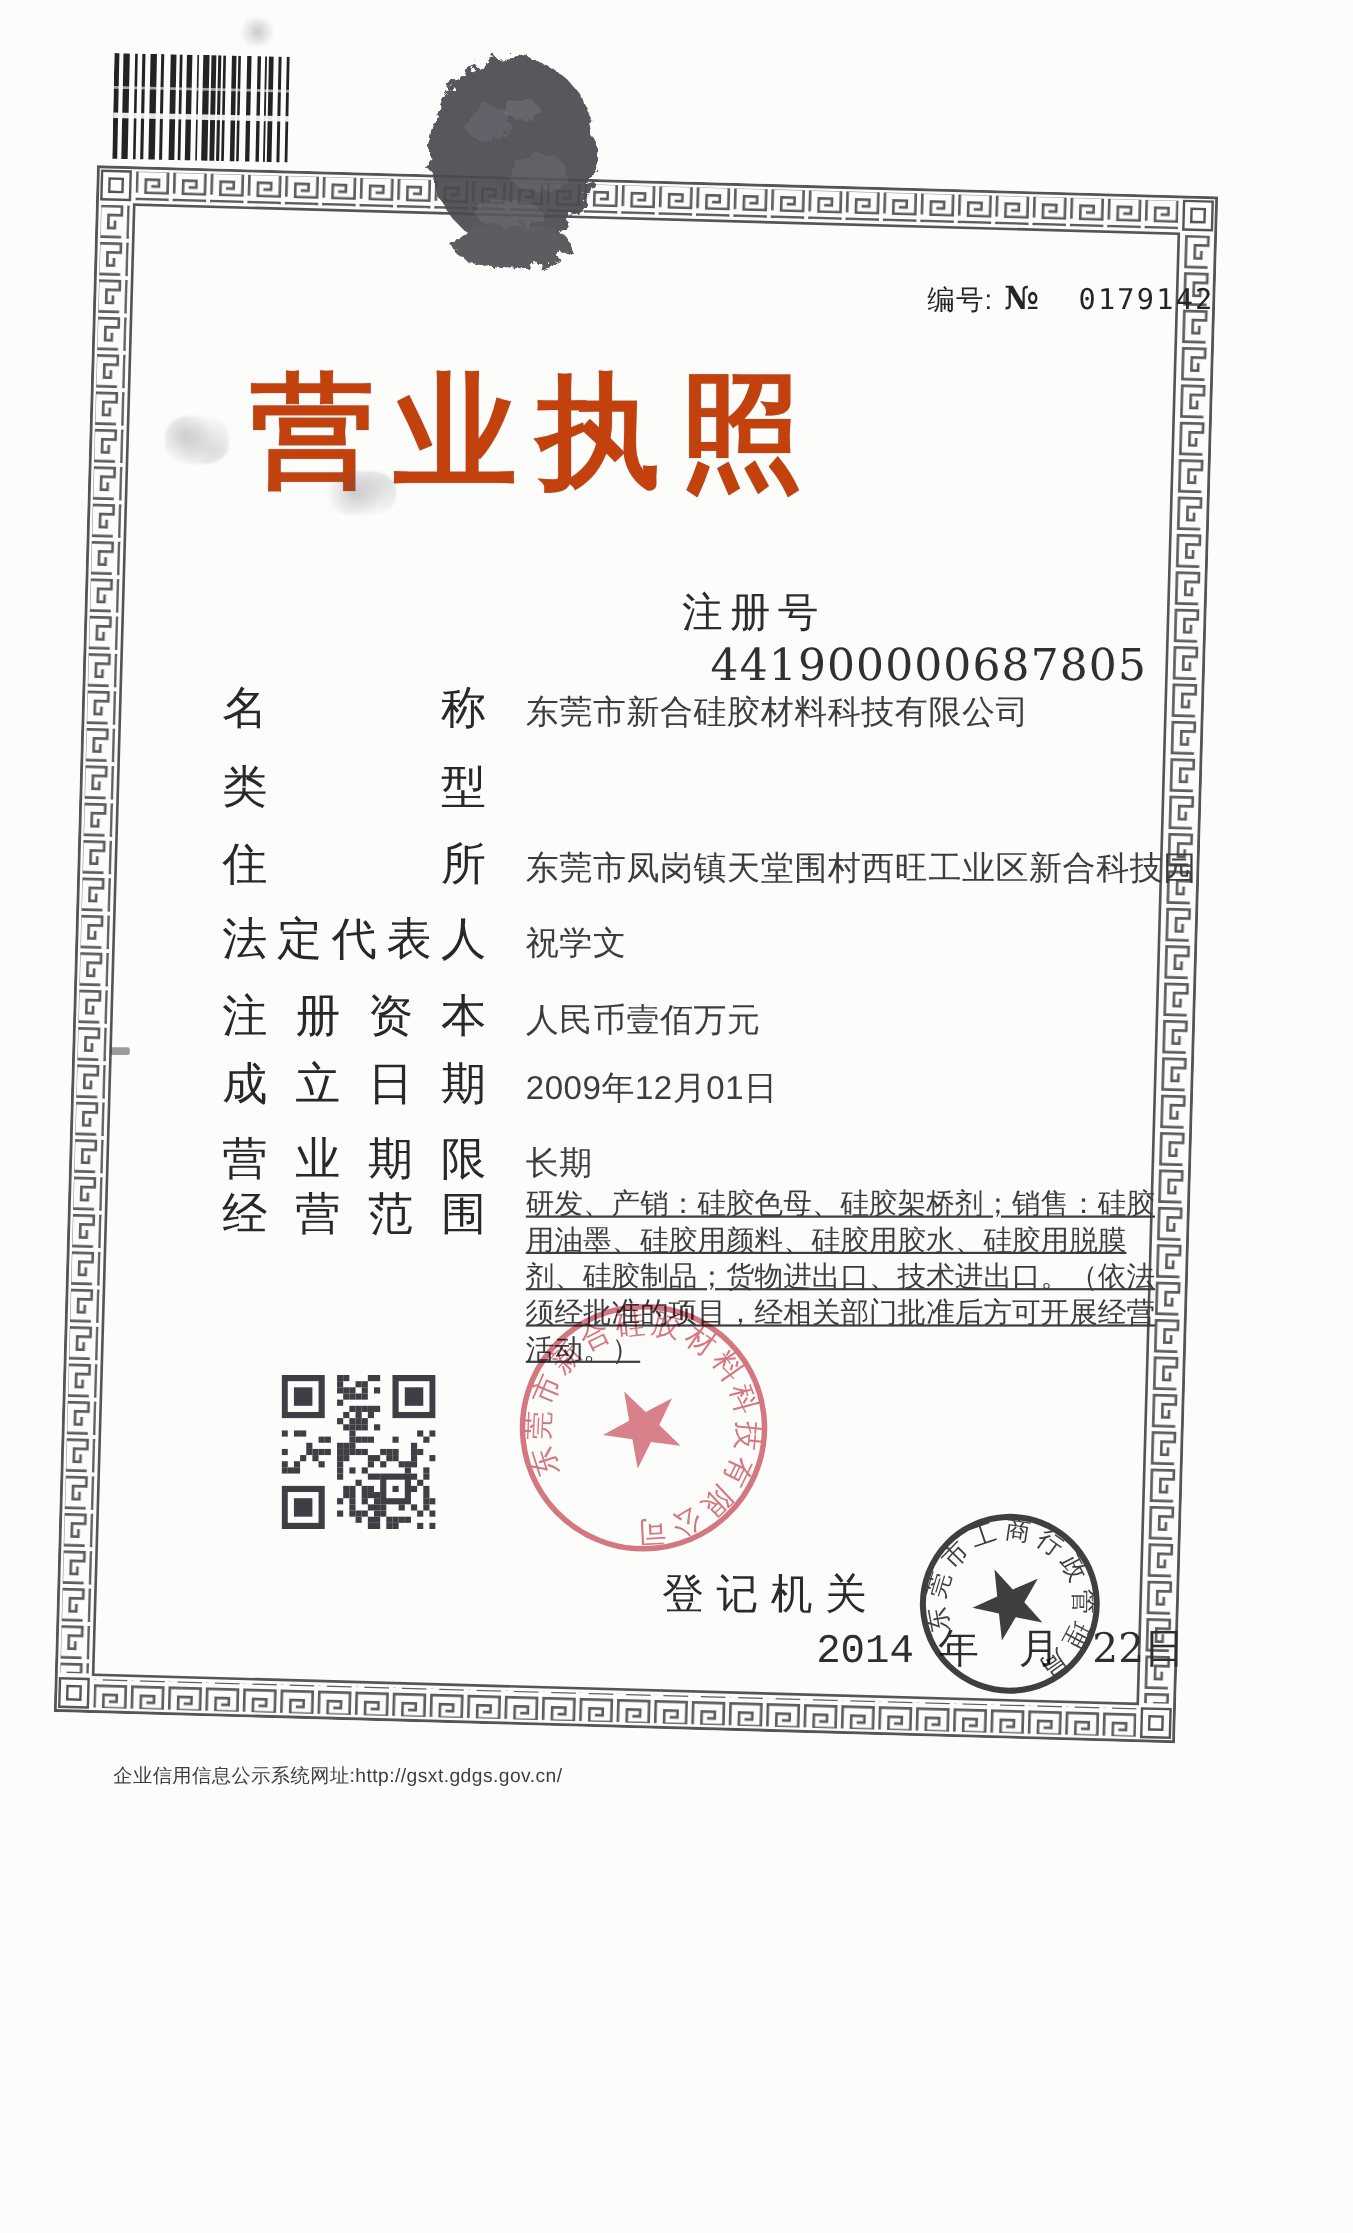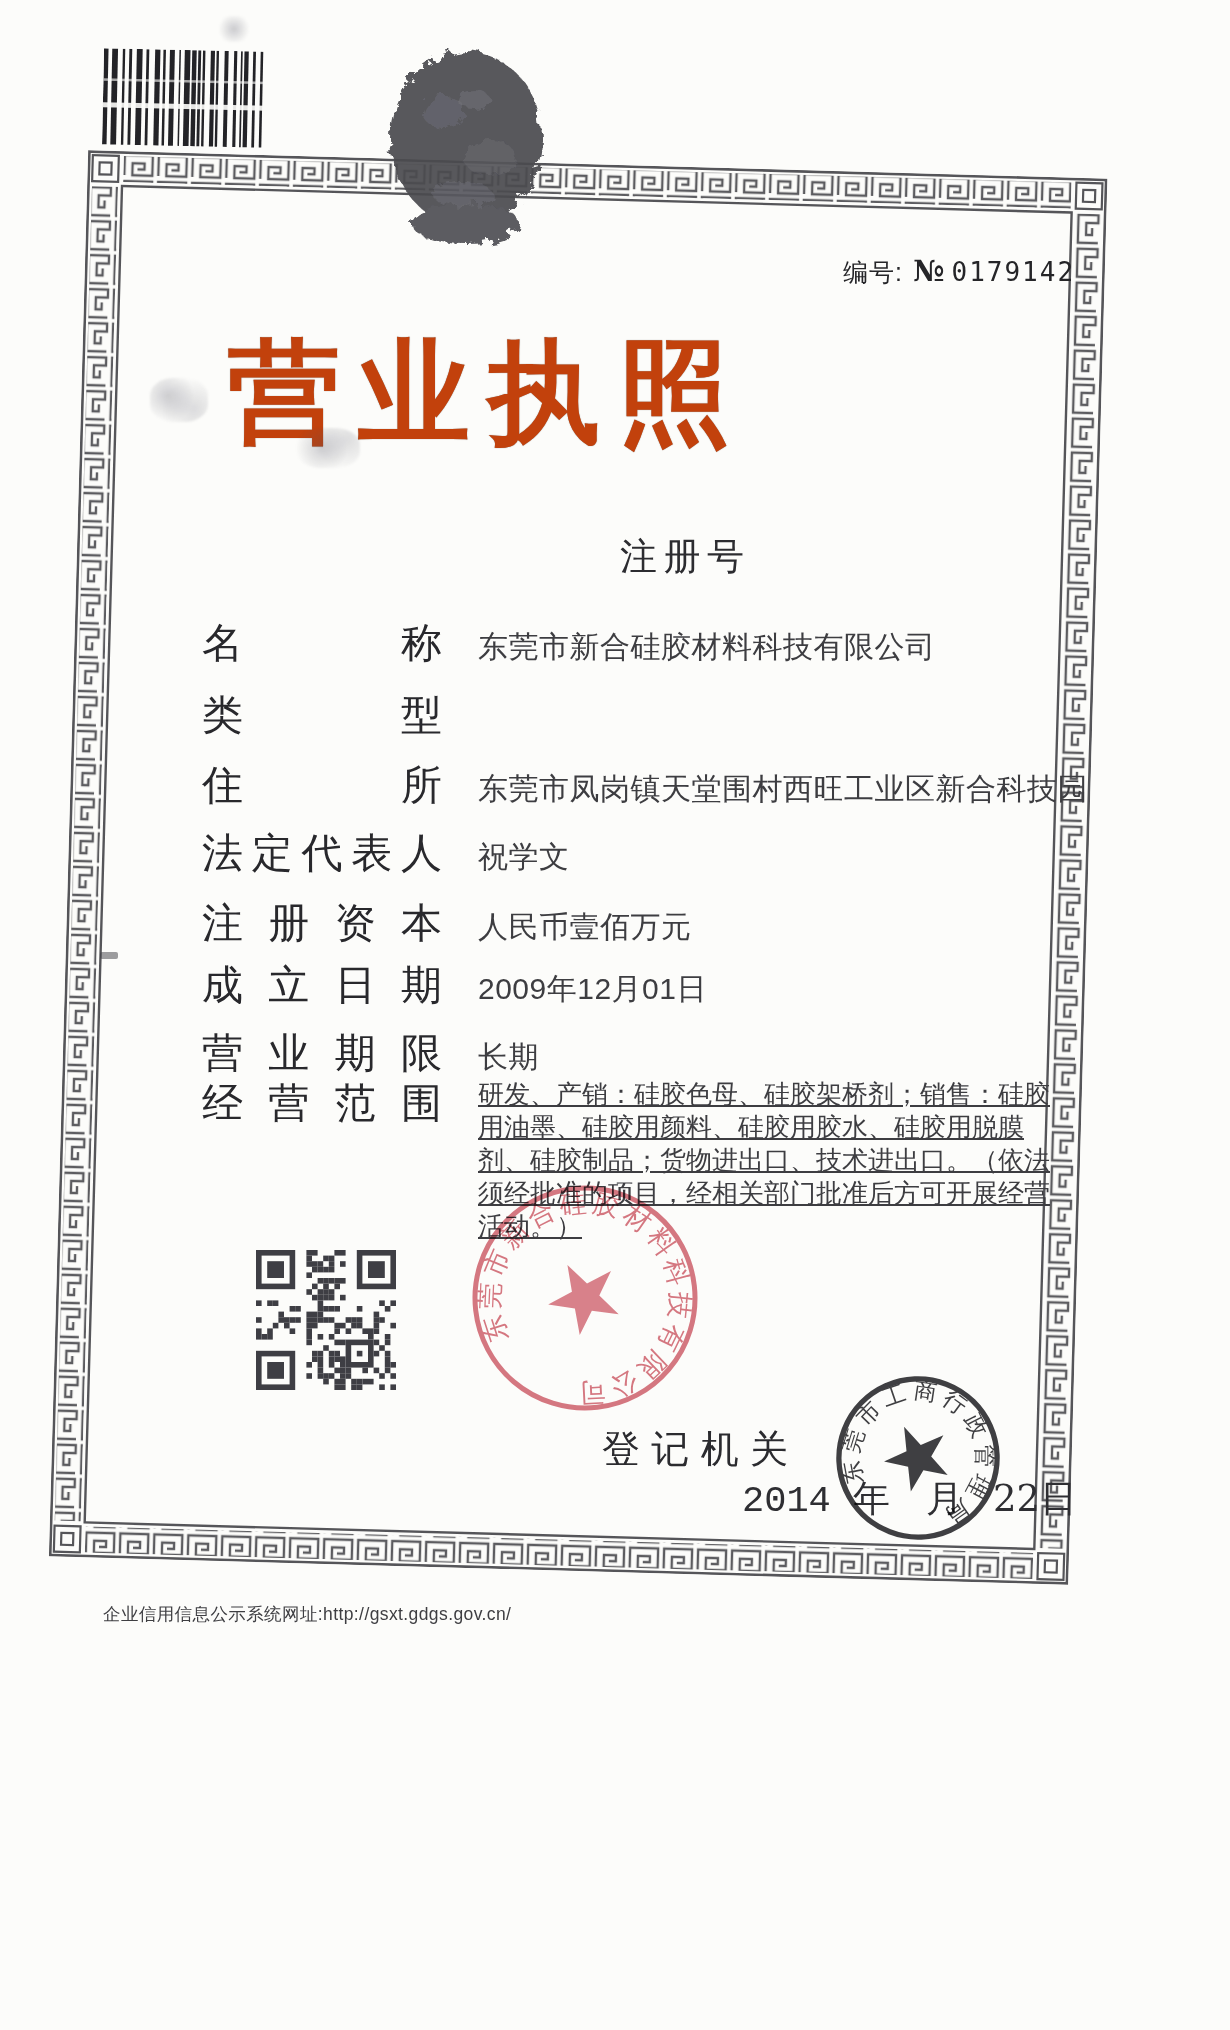--- a/index.html
+++ b/index.html
@@ -11,21 +11,21 @@
   svg{display:block;}
   
   .border-frame{position:absolute;left:88px;top:150px;transform:rotate(1.6deg);transform-origin:0 0;opacity:.88;}
   
   .barcode{position:absolute;left:103px;top:50px;transform:rotate(1.2deg);}
   
   .emblem{position:absolute;left:378px;top:48px;opacity:.92;}
   
   .serial{position:absolute;left:843px;top:254px;font-size:25px;letter-spacing:1px;color:#252528;white-space:nowrap;}
   .serial .nosym{font-family:"DejaVu Serif",serif;font-weight:bold;font-size:29px;margin:0 6px 0 10px;}
-  .serial .digits{font-family:"DejaVu Sans Mono",monospace;font-size:26px;letter-spacing:2px;}
+  .serial .digits{font-family:"DejaVu Sans Mono",monospace;font-size:26px;letter-spacing:2px;margin-left:29px;}
   
   .title{position:absolute;left:228px;top:318px;margin:0;font-size:112px;font-weight:900;
     letter-spacing:18px;color:#c2410c;text-shadow:0 0 1px rgba(20,20,20,.55);white-space:nowrap;}
   
   .regno{position:absolute;left:620px;top:532px;white-space:nowrap;}
   .regno-label{display:inline-flex;justify-content:space-between;width:124px;font-size:37px;color:#2c2c30;vertical-align:middle;}
   .regno-value{font-family:"DejaVu Serif",serif;font-size:40px;color:#303034;margin-left:26px;letter-spacing:1px;vertical-align:middle;}
   
   .flabel{position:absolute;left:202px;width:240px;display:flex;justify-content:space-between;
     font-size:41px;font-weight:500;color:#28282c;}
@@ -138,21 +138,21 @@
     <span>编号:</span><span class="nosym">№</span><span class="digits">0179142</span>
   </div>
 
   <h1 class="title">营业执照</h1>
 
   <div class="regno">
     <span class="regno-label just">
         <span>注</span>
         <span>册</span>
         <span>号</span>
-      </span>
+      </span><span class="regno-value">441900000687805</span>
   </div>
 
   <div class="flabel just" style="top:616px">
       <span>名</span>
       <span>称</span>
     </div>
   <div class="fvalue" style="top:627px">东莞市新合硅胶材料科技有限公司</div>
 
   <div class="flabel just" style="top:688px">
       <span>类</span>

